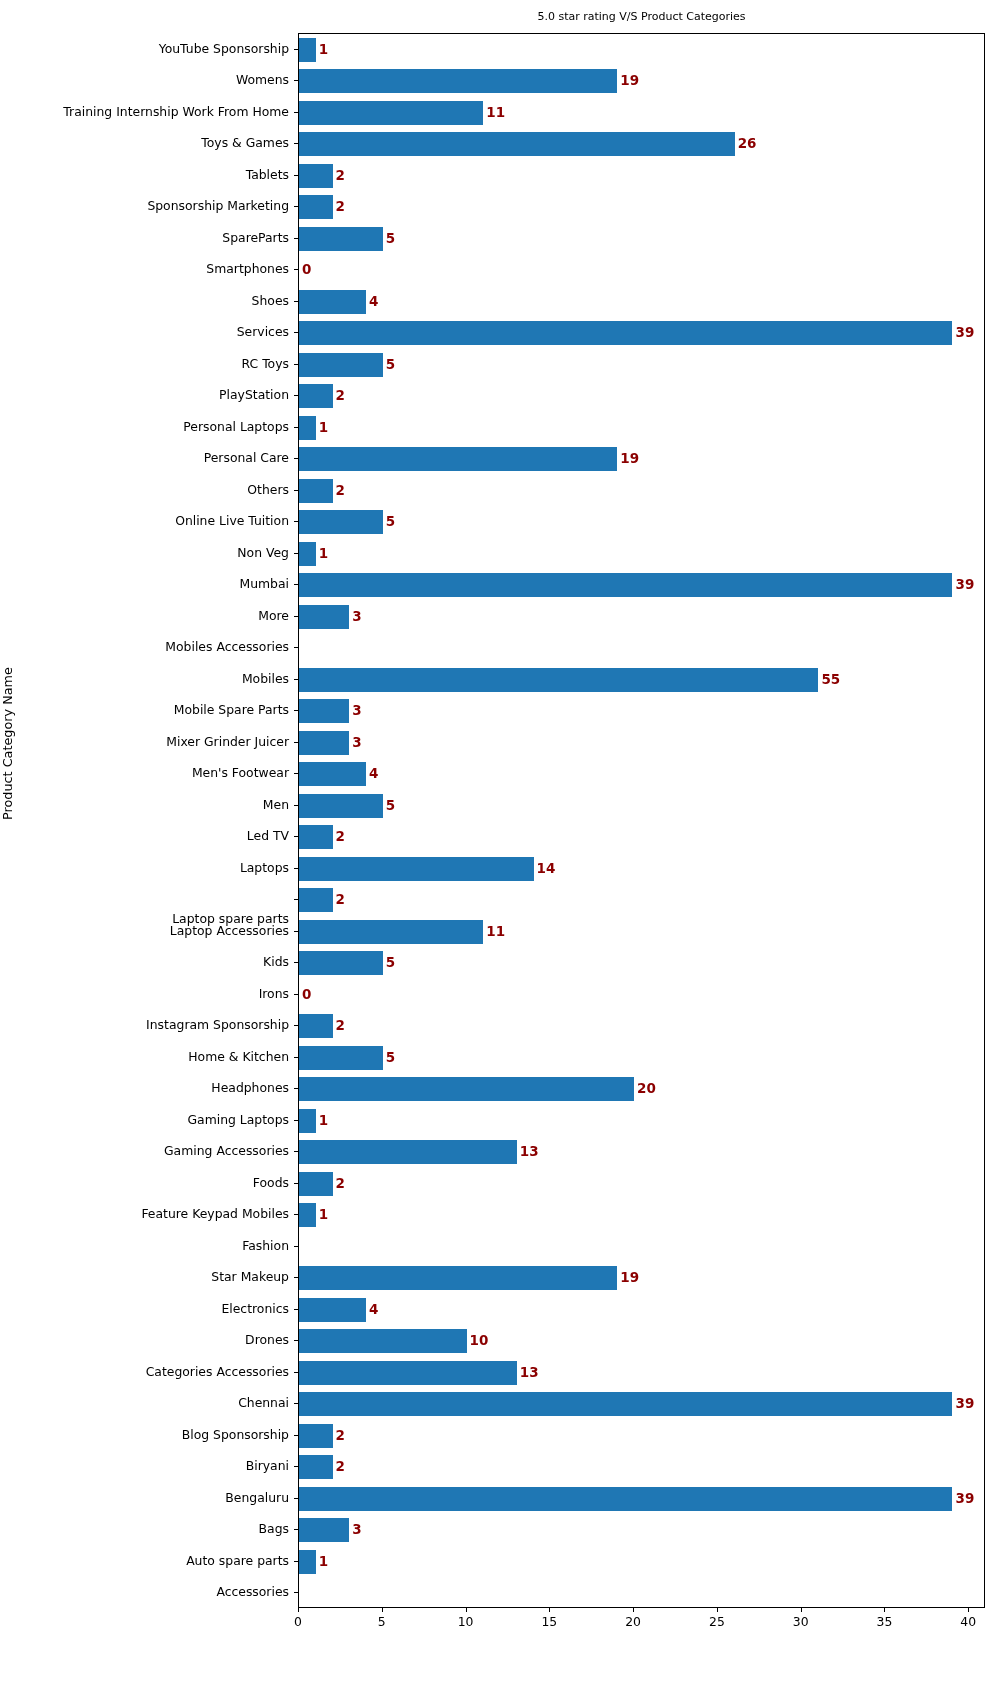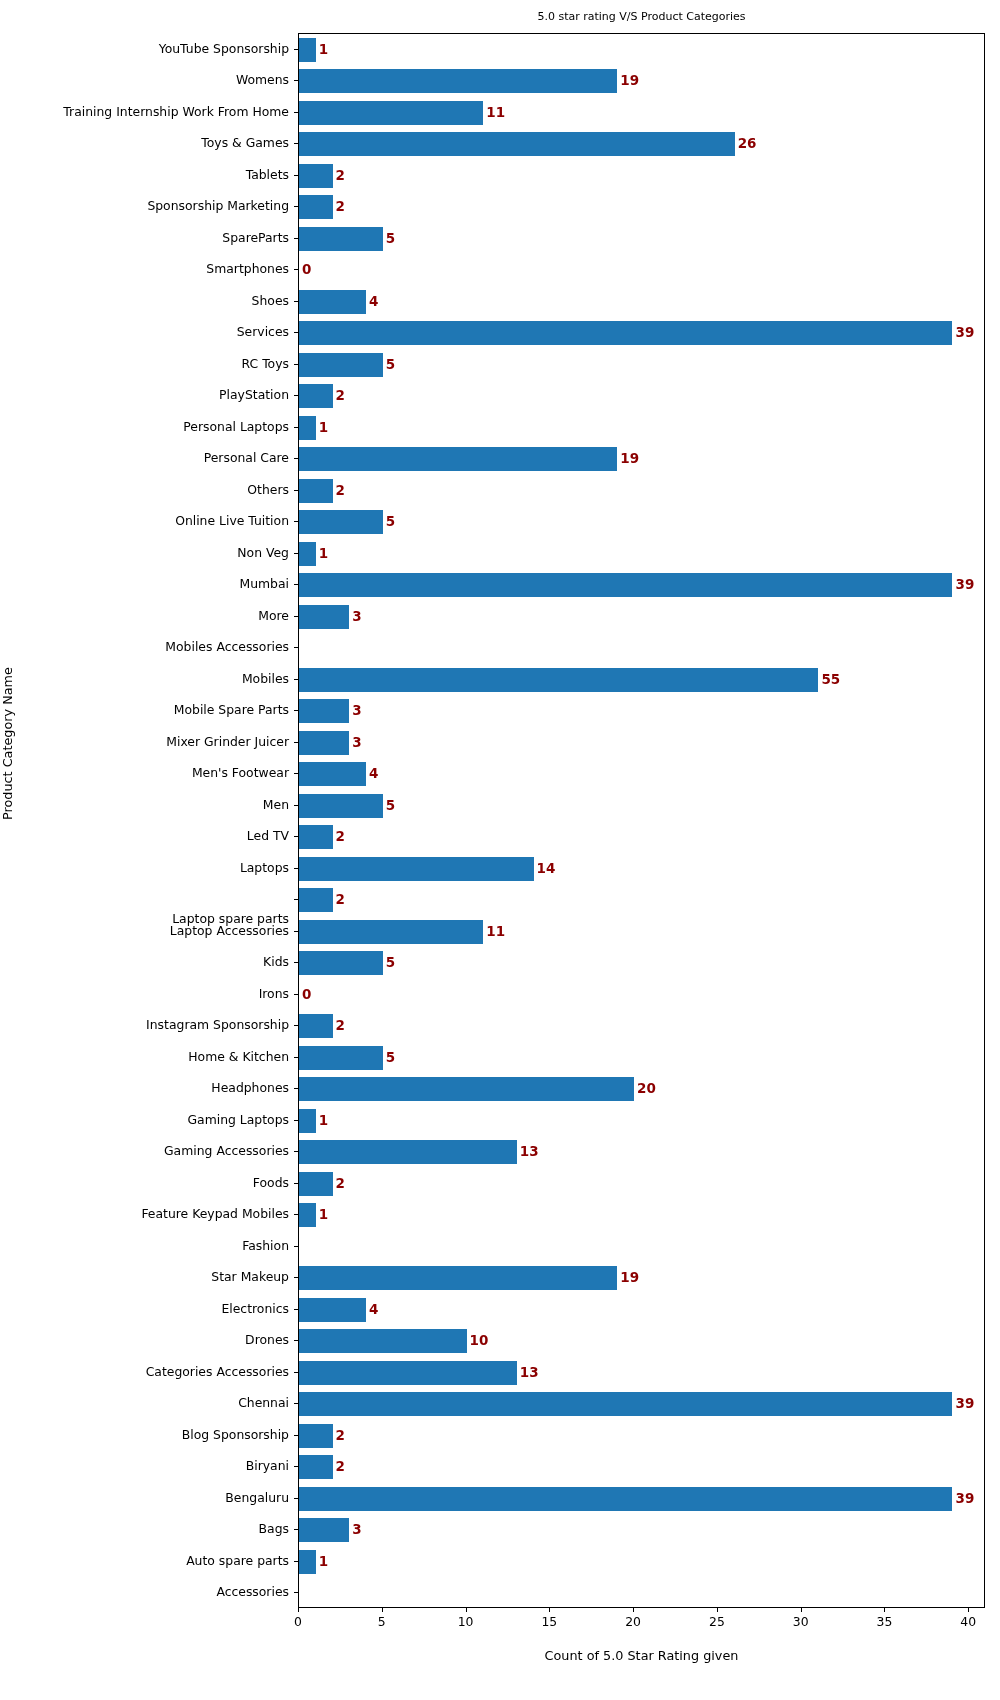--- a/index.html
+++ b/index.html
@@ -471,15 +471,14 @@
       <div class="xtick-mark" style="left: 418.902px;"></div>
       <div class="xtick" style="left: 418.902px;">25</div>
       <div class="xtick-mark" style="left: 502.683px;"></div>
       <div class="xtick" style="left: 502.683px;">30</div>
       <div class="xtick-mark" style="left: 586.463px;"></div>
       <div class="xtick" style="left: 586.463px;">35</div>
       <div class="xtick-mark" style="left: 670.244px;"></div>
       <div class="xtick" style="left: 670.244px;">40</div>
     </div>
 
-  <div id="xlabel">Count of 5.0 Star Rating given</div>
 
 </div>
 
 </body></html>

